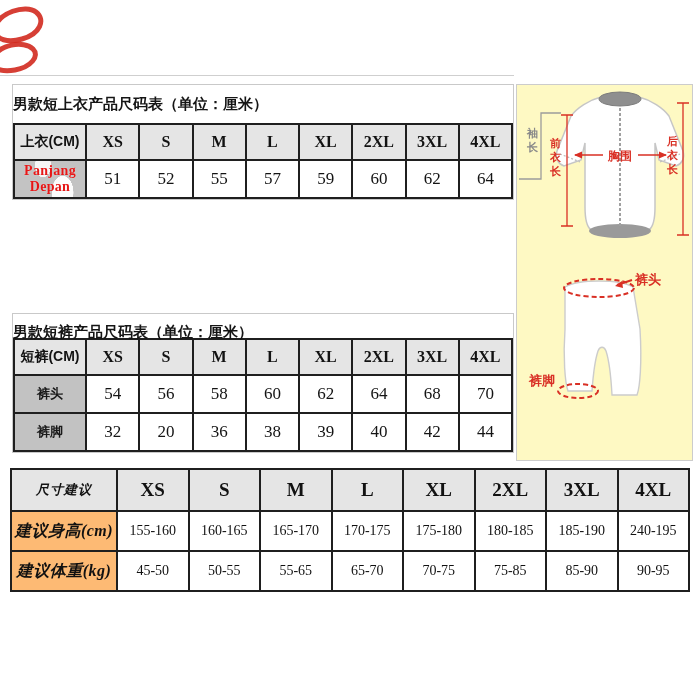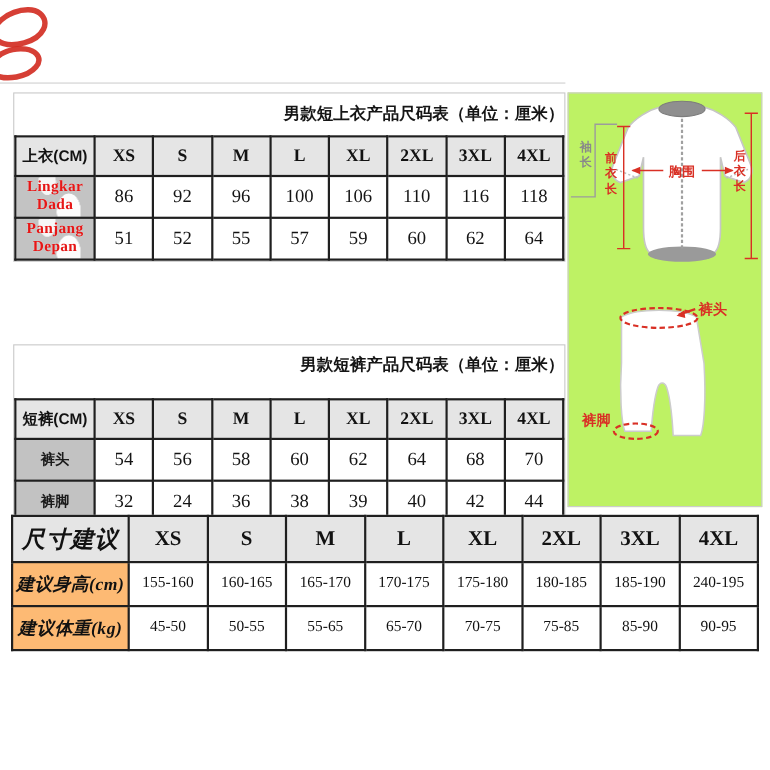--- a/index.html
+++ b/index.html
@@ -8,22 +8,22 @@
     font-family:"Liberation Sans",sans-serif;color:#111;overflow:hidden;
   }
   .topline{position:absolute;left:0;top:75px;width:514px;height:1px;background:#cfcfcf;}
   .scribbles{position:absolute;left:0;top:2px;}
 
   
   .box{position:absolute;background:#fff;border:1px solid #c9c9c9;box-sizing:border-box;}
   .box.t1{left:12px;top:84px;width:502px;}
   .box.t2{left:12px;top:313px;width:502px;}
   .box.t3{left:10px;top:468px;width:680px;border:none;}
-  .tbl-title{height:38px;line-height:38px;text-align:right;font-size:15px;font-weight:600;color:#151515;}
-  .t2 .tbl-title{height:48px;line-height:35px;}
+  .tbl-title{height:38px;line-height:38px;text-align:left;font-size:15px;font-weight:600;color:#151515;}
+  .t2 .tbl-title{height:24px;line-height:35px;}
   table{border-collapse:collapse;width:100%;table-layout:fixed;}
   td,th{border:2px solid #1f1f1f;text-align:center;vertical-align:middle;padding:0;overflow:hidden;}
   .hdr{background:#e5e5e5;color:#121212;font-family:"Liberation Serif",serif;font-weight:600;font-size:16px;height:34px;}
   .corner{font-family:"Liberation Sans",sans-serif;font-size:14px;font-weight:600;}
   .t1 td.val,.t2 td.val{font-family:"Liberation Serif",serif;font-size:17px;height:36px;color:#141414;}
   .t1 col.lab,.t2 col.lab{width:72px;}
   .t3 col.lab{width:106px;}
 
   
   .redlab{
@@ -31,26 +31,26 @@
     background-image:
       radial-gradient(11px 17px at 68% 88%, rgba(255,255,255,.95) 0 98%, transparent 100%),
       radial-gradient(8px 12px at 40% 12%, rgba(255,255,255,.85) 0 98%, transparent 100%);
     color:#e61717;font-family:"Liberation Serif",serif;font-weight:bold;font-size:14px;letter-spacing:.3px;
     text-shadow:0 0 1px rgba(255,255,255,.6);
   }
   .graylab{background:#c2c2c2;color:#1a1a1a;font-weight:bold;font-size:13px;}
 
   
   .t3 .hdr{height:40px;font-size:19px;}
-  .t3 .corner3{font-family:"Liberation Serif",serif;font-style:italic;font-weight:bold;font-size:21px;letter-spacing:1px;}
+  .t3 .corner3{font-family:"Liberation Serif",serif;font-style:italic;font-weight:bold;font-size:13px;letter-spacing:1px;}
   .t3 td.val{font-family:"Liberation Serif",serif;font-size:14px;height:38px;}
   .t3 .suglab{background:#fdba74;font-family:"Liberation Serif",serif;font-style:italic;font-weight:bold;font-size:16px;letter-spacing:.5px;}
 
   
-  .panel{position:absolute;left:516px;top:84px;width:177px;height:377px;border:1px solid #cccccc;box-sizing:border-box;background:#bef264;}
+  .panel{position:absolute;left:516px;top:84px;width:177px;height:377px;border:1px solid #cccccc;box-sizing:border-box;background:#fef9c3;}
   .note{padding:2px 3px 0 4px;color:#e2461c;font-weight:bold;font-size:10.5px;line-height:1.5;white-space:nowrap;}
 </style>
 </head>
 <body>
 
 <div class="topline"></div>
 
 <svg class="scribbles" width="66" height="78">
   <path d="M-6,28 C-2,10 26,2 36,10 C46,18 40,32 22,37 C8,41 -4,38 -6,28 Z" fill="none" stroke="#d22a1f" stroke-width="5" opacity="0.9"></path>
   <path d="M-8,58 C-2,42 24,38 33,47 C40,54 31,65 15,68 C3,70 -8,68 -8,58 Z" fill="none" stroke="#d22a1f" stroke-width="5" opacity="0.9"></path>
@@ -76,31 +76,20 @@
       <th class="hdr">XS</th>
       <th class="hdr">S</th>
       <th class="hdr">M</th>
       <th class="hdr">L</th>
       <th class="hdr">XL</th>
       <th class="hdr">2XL</th>
       <th class="hdr">3XL</th>
       <th class="hdr">4XL</th>
     </tr>
     <tr>
-      <td class="redlab">Lingkar Dada</td>
-      <td class="val">86</td>
-      <td class="val">92</td>
-      <td class="val">96</td>
-      <td class="val">100</td>
-      <td class="val">106</td>
-      <td class="val">110</td>
-      <td class="val">116</td>
-      <td class="val">118</td>
-    </tr>
-    <tr>
       <td class="redlab">Panjang Depan</td>
       <td class="val">51</td>
       <td class="val">52</td>
       <td class="val">55</td>
       <td class="val">57</td>
       <td class="val">59</td>
       <td class="val">60</td>
       <td class="val">62</td>
       <td class="val">64</td>
     </tr>
@@ -141,21 +130,21 @@
       <td class="val">58</td>
       <td class="val">60</td>
       <td class="val">62</td>
       <td class="val">64</td>
       <td class="val">68</td>
       <td class="val">70</td>
     </tr>
     <tr>
       <td class="graylab">裤脚</td>
       <td class="val">32</td>
-      <td class="val">24</td>
+      <td class="val">20</td>
       <td class="val">36</td>
       <td class="val">38</td>
       <td class="val">39</td>
       <td class="val">40</td>
       <td class="val">42</td>
       <td class="val">44</td>
     </tr>
   </tbody>
     </table>
 </div>

